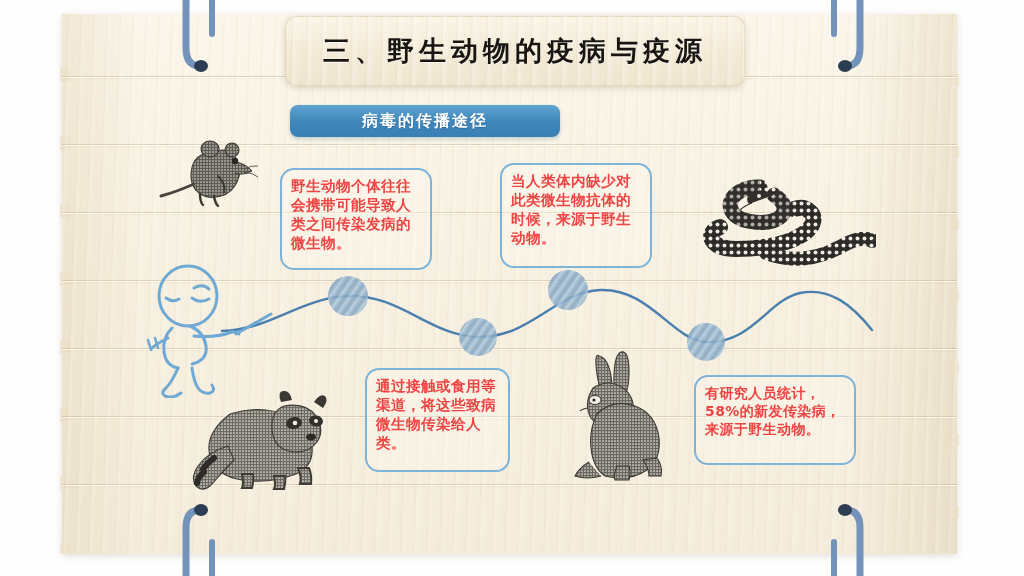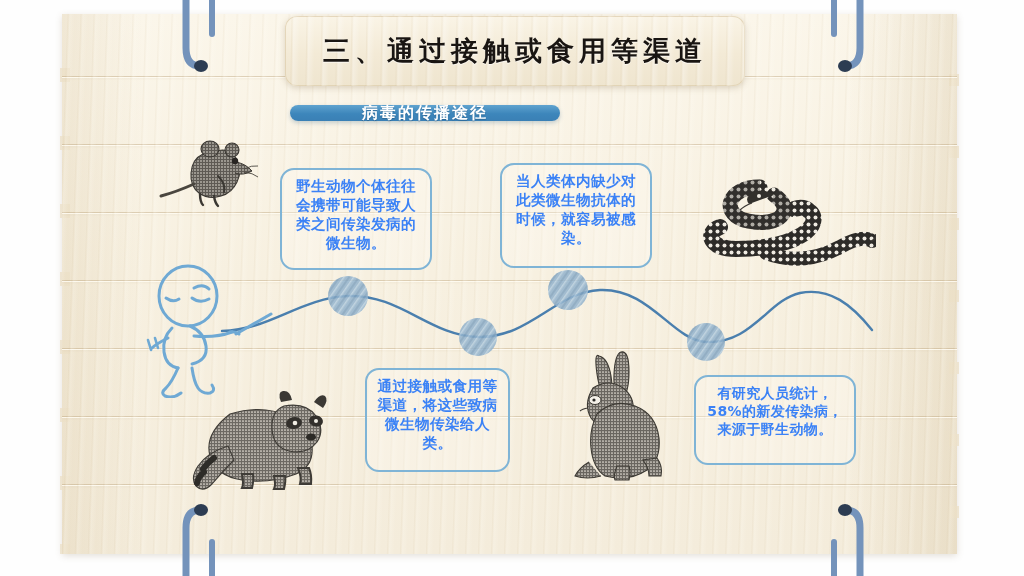--- a/index.html
+++ b/index.html
@@ -68,38 +68,38 @@
   .plaque-text{
     position:absolute;inset:0;display:flex;align-items:center;justify-content:center;
     font-family:"DejaVu Serif","Liberation Serif",serif;
     font-size:27px;font-weight:700;color:#191512;letter-spacing:5px;
     text-shadow:0 1px 0 rgba(255,255,255,.6);
     white-space:nowrap;
   }
 
   
   .pill{
-    position:absolute;left:290px;top:105px;width:270px;height:16px;
+    position:absolute;left:290px;top:105px;width:270px;height:32px;
     border-radius:8px;
     background:linear-gradient(180deg,#5fa3cf 0%,#3d86bb 55%,#3a80b5 100%);
     box-shadow:0 2px 4px rgba(40,90,130,.25);
     display:flex;align-items:center;justify-content:center;
   }
   .pill span{
     color:#ffffff;font-size:16px;font-weight:700;letter-spacing:2px;
     text-shadow:0 1px 1px rgba(25,70,110,.45);
   }
 
   
   .note{
     position:absolute;border:2px solid #7fb4d6;border-radius:14px;
     background:rgba(255,253,246,.30);
     padding:7px 9px;box-sizing:border-box;
-    color:#3b82f6;font-size:14.6px;line-height:1.30;
-    letter-spacing:.4px;text-align:center;
+    color:#ef4444;font-size:14.6px;line-height:1.30;
+    letter-spacing:.4px;
     font-family:"DejaVu Sans","Liberation Sans",sans-serif;
     font-weight:700;
   }
   #note1{left:280px;top:168px;width:152px;height:102px;}
   #note2{left:500px;top:163px;width:152px;height:105px;}
   #note3{left:365px;top:368px;width:145px;height:104px;}
   #note4{left:694px;top:375px;width:162px;height:90px;font-size:14px;}
 
   
   .wave{position:absolute;left:0;top:0;width:1024px;height:576px;pointer-events:none;}
@@ -154,21 +154,21 @@
   </div>
   <div class="clip" style="left:818px;top:486px;">
     <svg width="60" height="100" viewBox="0 0 60 100">
       <path d="M42 100 L42 42 Q42 24 28 24" stroke="#7493bb" stroke-width="7" fill="none" stroke-linecap="round"></path>
       <ellipse cx="27" cy="24" rx="7" ry="6" fill="#2c3c52"></ellipse>
       <path d="M16 100 L16 56" stroke="#7493bb" stroke-width="6" fill="none" stroke-linecap="round"></path>
     </svg>
   </div>
 
   <div class="plaque">
-    <div class="plaque-text">三、通过接触或食用等渠道</div>
+    <div class="plaque-text">三、野生动物的疫病与疫源</div>
   </div>
 
   <div class="pill">
     <span>病毒的传播途径</span>
   </div>
 
   <svg class="wave">
     <defs>
       <pattern id="hatch" width="8" height="8" patternTransform="rotate(35)" patternUnits="userSpaceOnUse">
         <rect width="8" height="8" fill="#93b3cd"></rect>
@@ -305,17 +305,17 @@
         <circle cx="31" cy="50" r="1.6" fill="#2b2926"></circle>
         <path d="M25 58 q-6 1 -8 3" stroke="#3c3933" stroke-width="1.1" fill="none"></path>
         <path d="M26 112 q-10 6 -14 14 q12 4 26 0" fill="url(#furb)" stroke="#3c3933" stroke-width="1.1"></path>
         <path d="M54 116 q-4 10 -2 14 l14 0 q2 -8 0 -14Z" fill="url(#furb)" stroke="#3c3933" stroke-width="1.1"></path>
         <path d="M80 110 q6 8 6 16 l12 0 q2 -10 -4 -18Z" fill="url(#furb)" stroke="#3c3933" stroke-width="1.1"></path>
       </g>
     </svg>
   </div>
 
   <div class="note" id="note1">野生动物个体往往会携带可能导致人类之间传染发病的微生物。</div>
-  <div class="note" id="note2">当人类体内缺少对此类微生物抗体的时候，就容易被感染。</div>
+  <div class="note" id="note2">当人类体内缺少对此类微生物抗体的时候，来源于野生动物。</div>
   <div class="note" id="note3">通过接触或食用等渠道，将这些致病微生物传染给人类。</div>
   <div class="note" id="note4">有研究人员统计，58%的新发传染病，来源于野生动物。</div>
 
 </div>
 
 </body></html>

